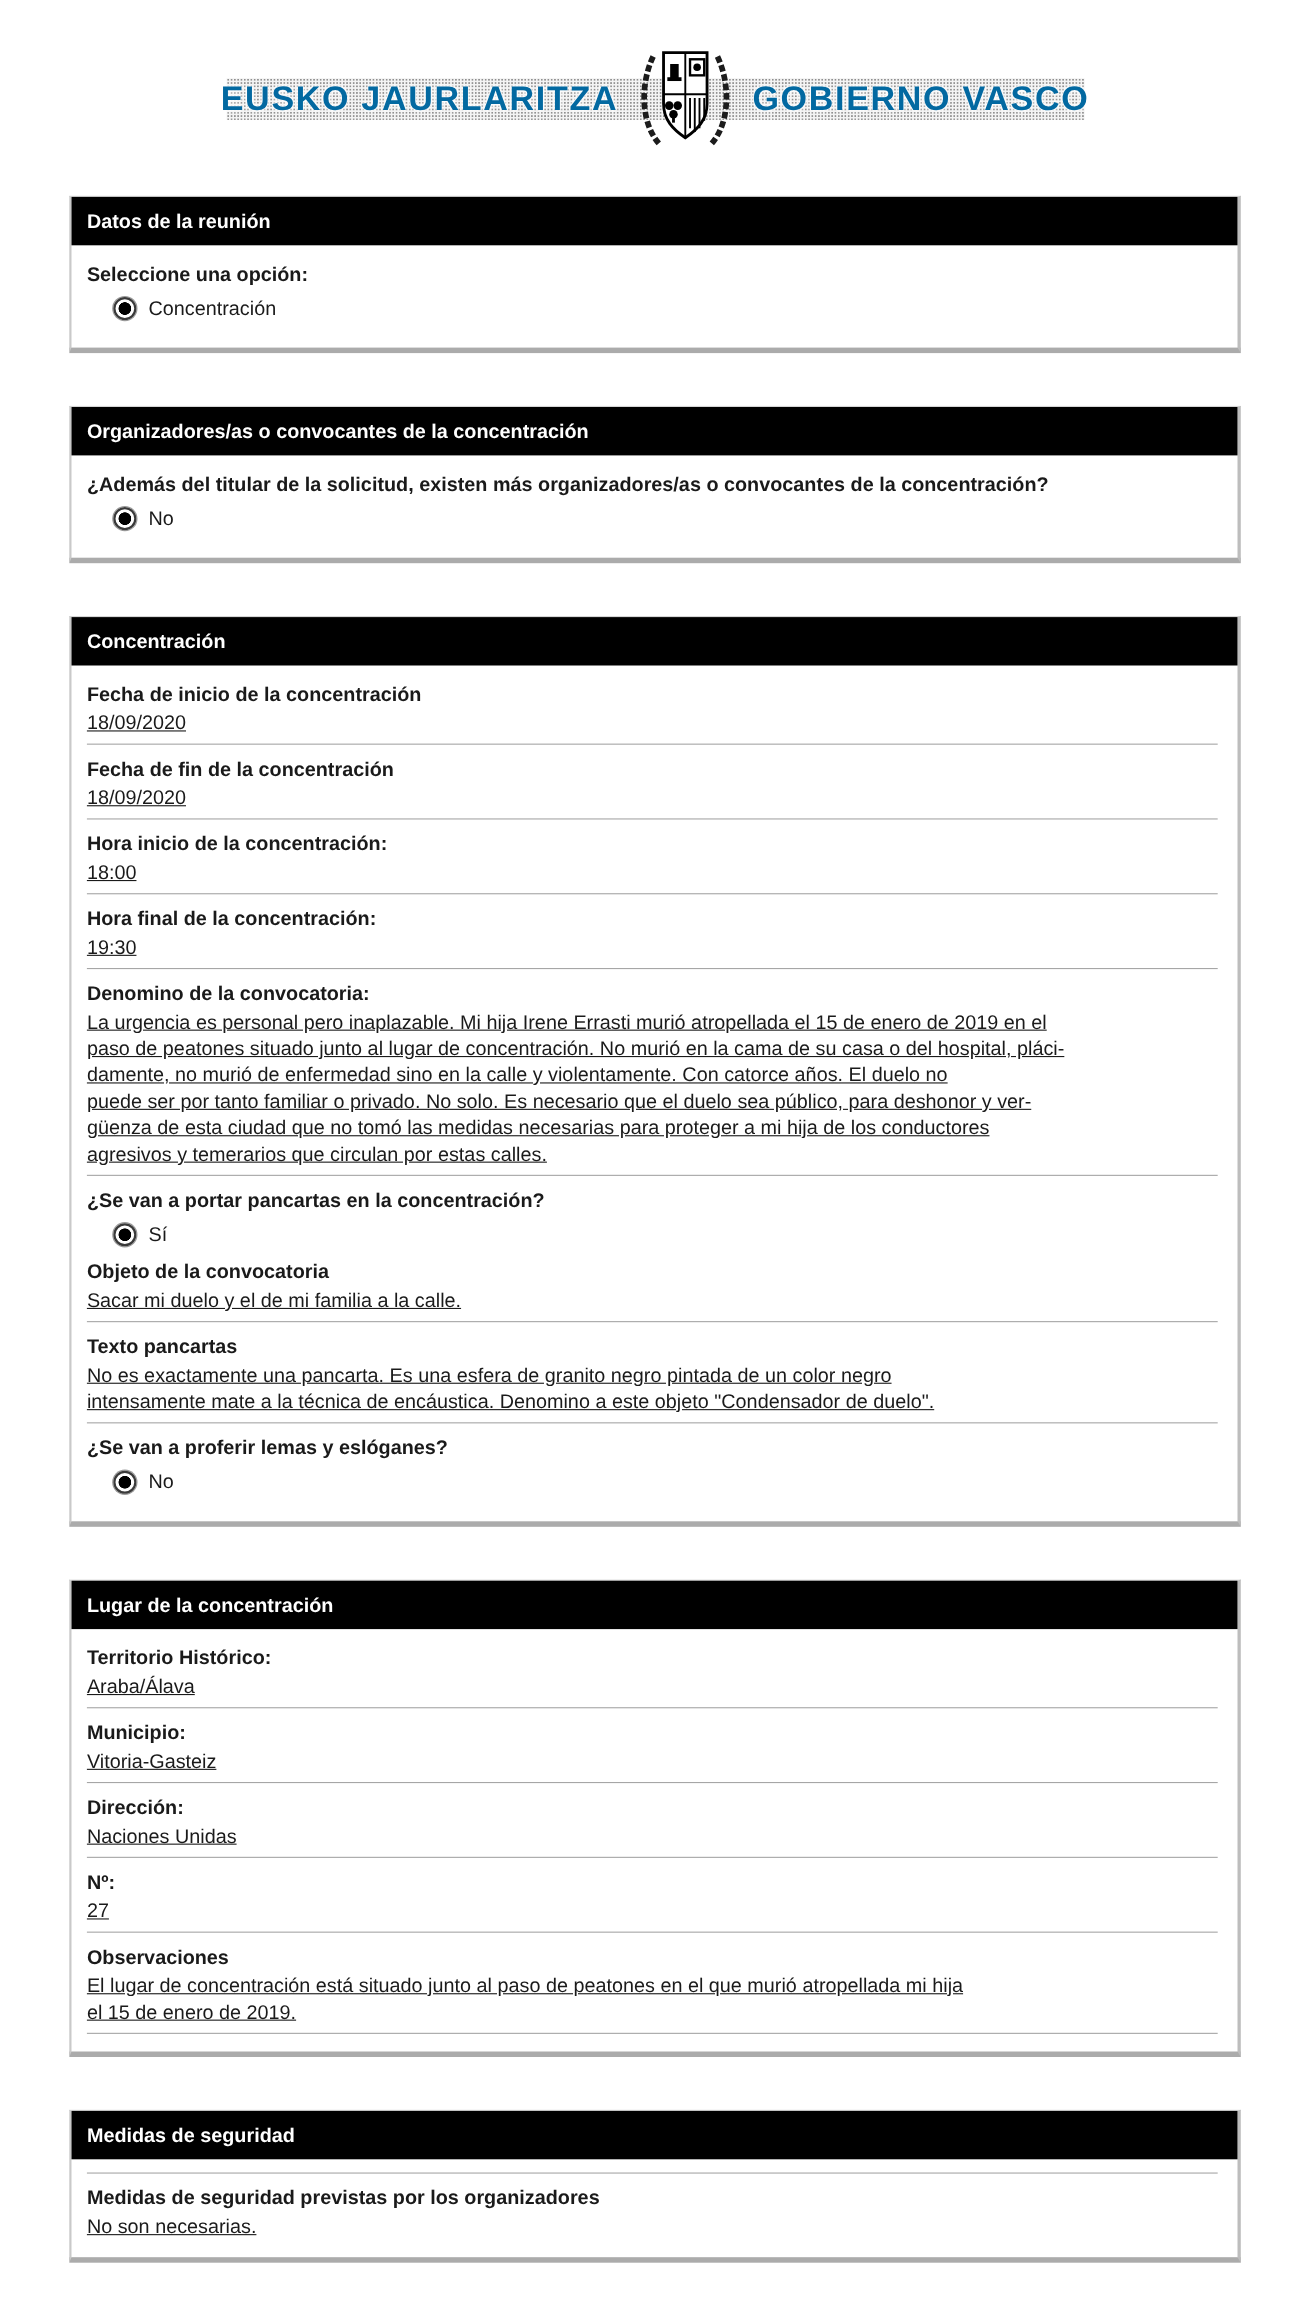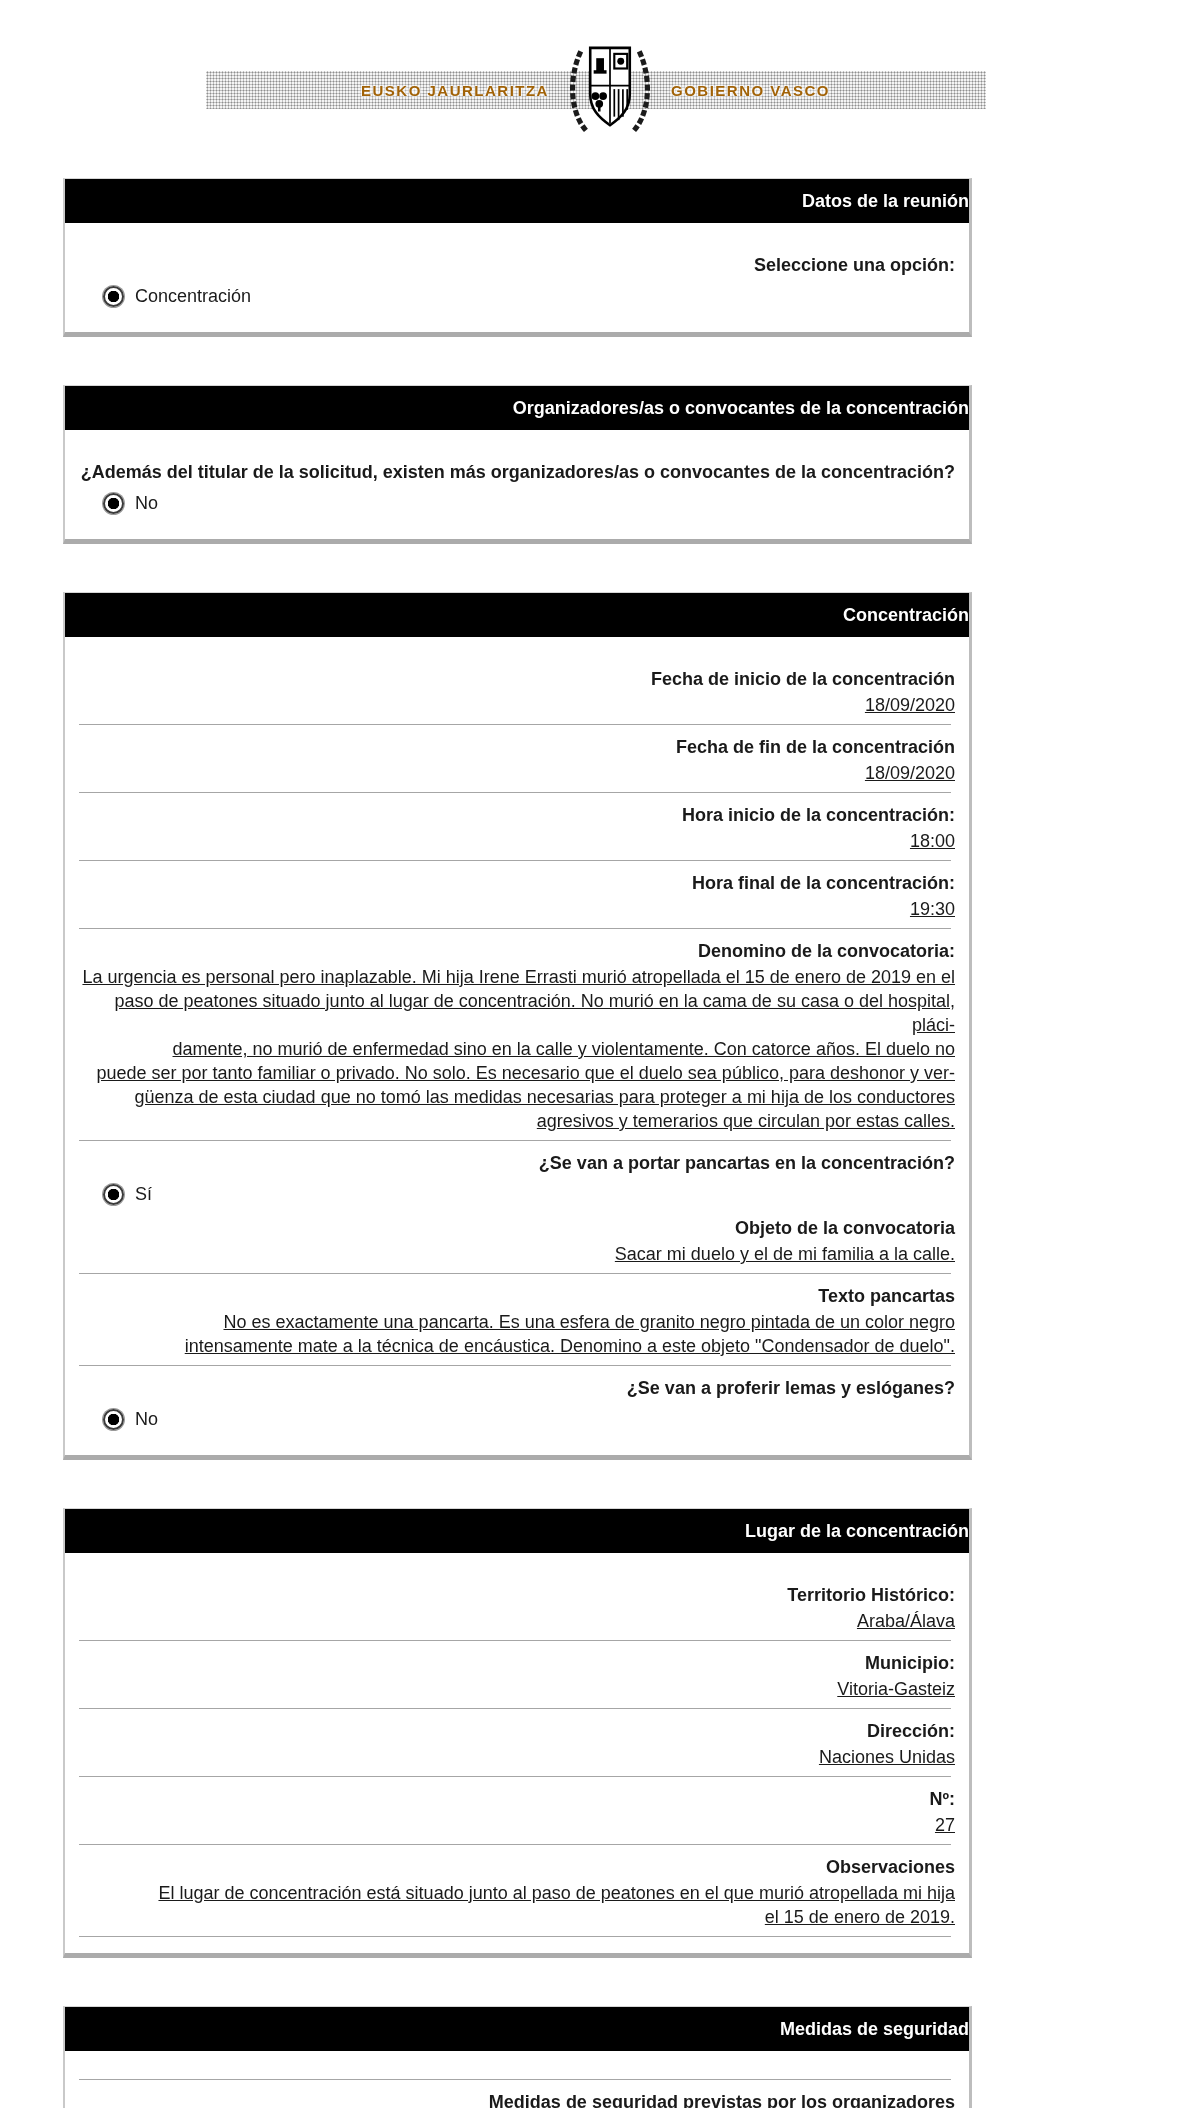--- a/index.html
+++ b/index.html
@@ -27,50 +27,49 @@
   .gov-inner{
     position:absolute;
     left:0; right:0; top:0; bottom:0;
     display:flex;
     align-items:center;
     justify-content:center;
     gap:18px;
   }
   .gov-text{
     font-weight:bold;
-    font-size:15px;
+    font-size:31px;
     letter-spacing:1.5px;
-    color:#a16207;
+    color:#0369a1;
     white-space:nowrap;
     text-shadow:0 0 3px #fff,0 0 3px #fff,0 0 4px #fff;
   }
   .gov-shield{ flex:0 0 auto; display:block; }
   
   .section{
     margin:0 63px 48px 63px;
-    width:909px;
+    width:1065px;
     box-sizing:border-box;
     background:#ffffff;
     border-left:2px solid #c9c9c9;
     border-right:3px solid #bdbdbd;
     border-bottom:5px solid #ababab;
     border-top:1px solid #d6d6d6;
-    text-align:right;
   }
   .section-header{
     background:#000000;
     color:#ffffff;
     font-weight:bold;
     font-size:18px;
     line-height:44px;
     height:44px;
     padding-left:14px;
   }
   .section-body{
-    padding:20px 14px 16px 14px;
+    padding:4px 14px 16px 14px;
   }
   .field-label{
     font-weight:bold;
     font-size:18px;
     line-height:24px;
     margin-top:10px;
   }
   .field-value{
     font-size:18px;
     line-height:24px;

